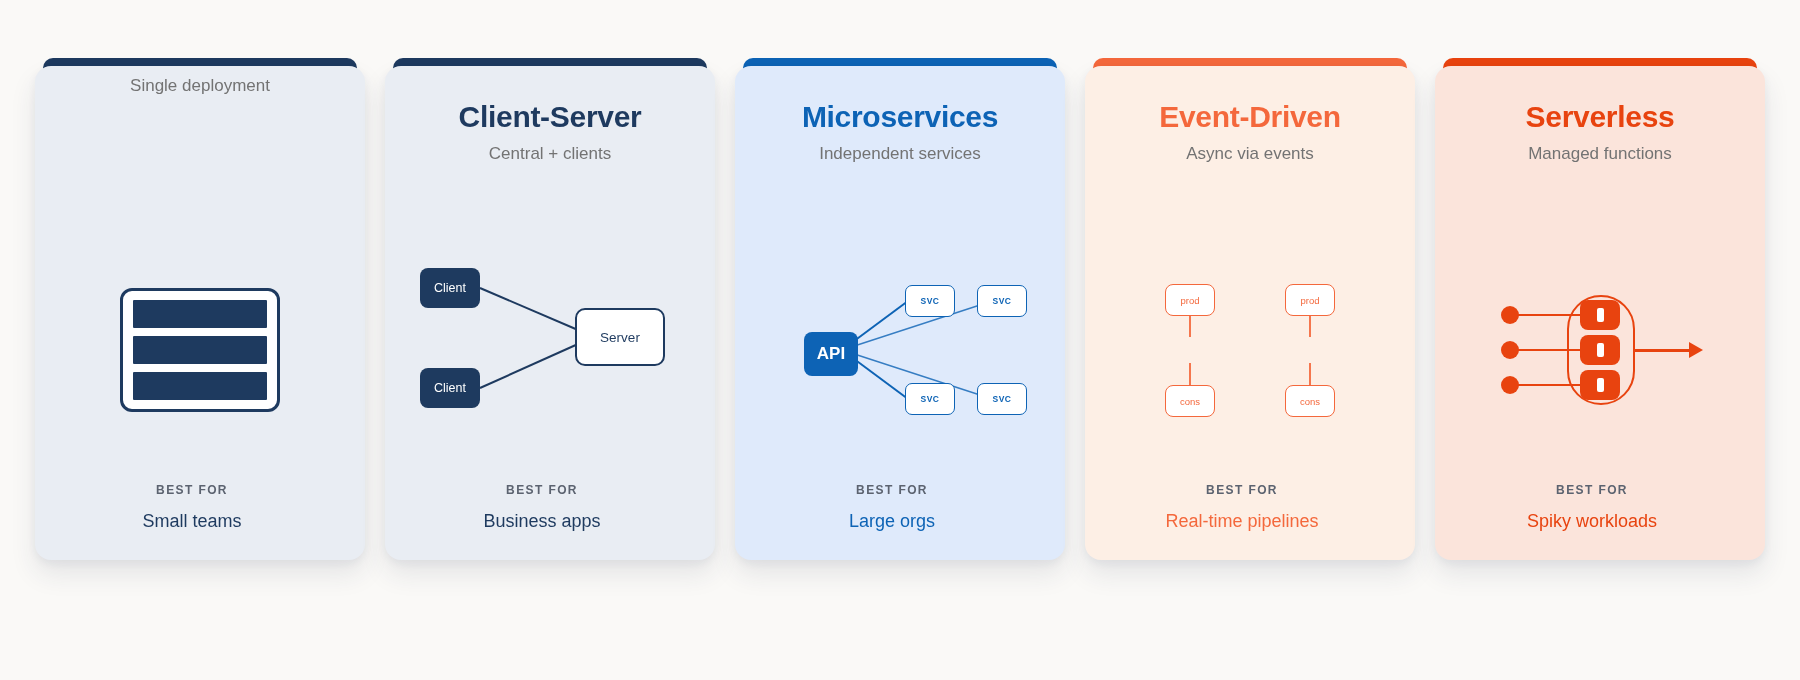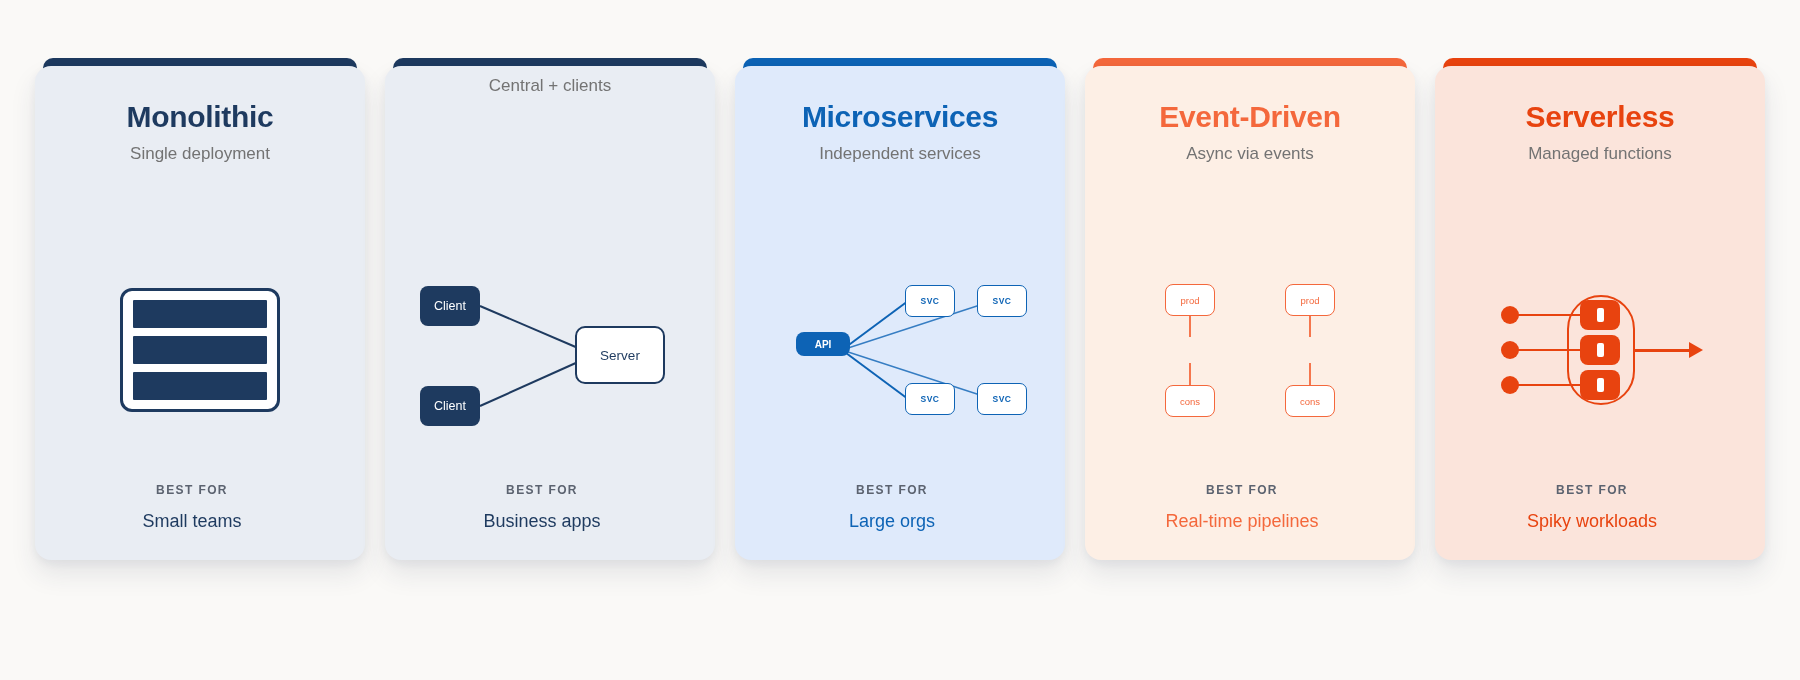--- a/index.html
+++ b/index.html
@@ -55,39 +55,39 @@
   .mono-icon {
     top:222px; left:50%; transform:translateX(-50%);
     width:160px; height:124px;
     background:#ffffff; border:3px solid var(--accent); border-radius:12px;
     display:flex; flex-direction:column; justify-content:space-between;
     padding:9px 10px;
   }
   .mono-icon .layer { height:28px; background:var(--accent); border-radius:1px; }
 
   
-  .cs-diagram { top:220px; left:35px; width:245px; height:140px; }
+  .cs-diagram { top:202px; left:35px; width:245px; height:140px; }
   .cs-diagram .client {
     width:60px; height:40px; background:var(--accent); border-radius:8px;
     color:#fff; font-size:12.5px;
   }
   .cs-diagram .c1 { left:0; top:0; }
   .cs-diagram .c2 { left:0; top:100px; }
   .cs-diagram .server {
     left:155px; top:40px; width:90px; height:58px;
     background:#fff; border:2px solid var(--accent); border-radius:10px;
     color:var(--accent); font-size:13.5px; font-weight:500;
   }
 
   
   .ms-diagram { top:219px; left:53px; width:240px; height:130px; }
   .ms-diagram .api {
-    left:8px; top:47px; width:54px; height:24px;
+    left:16px; top:47px; width:54px; height:44px;
     background:var(--accent); border-radius:8px;
-    color:#fff; font-size:10px; font-weight:700;
+    color:#fff; font-size:17px; font-weight:700;
   }
   .ms-diagram .svc {
     width:50px; height:32px; background:#fff;
     border:1.5px solid var(--accent); border-radius:7px;
     color:var(--accent); font-size:8.5px; font-weight:700; letter-spacing:0.5px;
   }
   .ms-diagram .s1 { left:117px; top:0; }
   .ms-diagram .s2 { left:189px; top:0; }
   .ms-diagram .s3 { left:117px; top:98px; }
   .ms-diagram .s4 { left:189px; top:98px; }
@@ -145,37 +145,37 @@
   }
 </style>
 </head>
 <body style="background: rgb(250, 249, 247);">
 
 <main class="cards-row">
 
   <section class="card" style="--accent: #1e3a5f; --bg: #e9edf3;">
     <div class="accent"></div>
     <div class="body">
-      <h2 class="title">Monolithic</h2>
       <p class="subtitle">Single deployment</p>
       <div class="diagram mono-icon">
         <span class="layer"></span>
         <span class="layer"></span>
         <span class="layer"></span>
       </div>
       <div class="bestfor">
         <div class="bf-label">BEST FOR</div>
         <div class="bf-value">Small teams</div>
       </div>
     </div>
   </section>
 
   <section class="card" style="--accent: #1e3a5f; --bg: #e9edf3;">
     <div class="accent"></div>
     <div class="body">
+      <h2 class="title">Client-Server</h2>
       <p class="subtitle">Central + clients</p>
       <div class="diagram cs-diagram">
         <svg class="links" width="245" height="140">
           <line x1="60" y1="20" x2="158" y2="62"></line>
           <line x1="60" y1="120" x2="158" y2="76"></line>
         </svg>
         <div class="node client c1">Client</div>
         <div class="node client c2">Client</div>
         <div class="node server">Server</div>
       </div>

